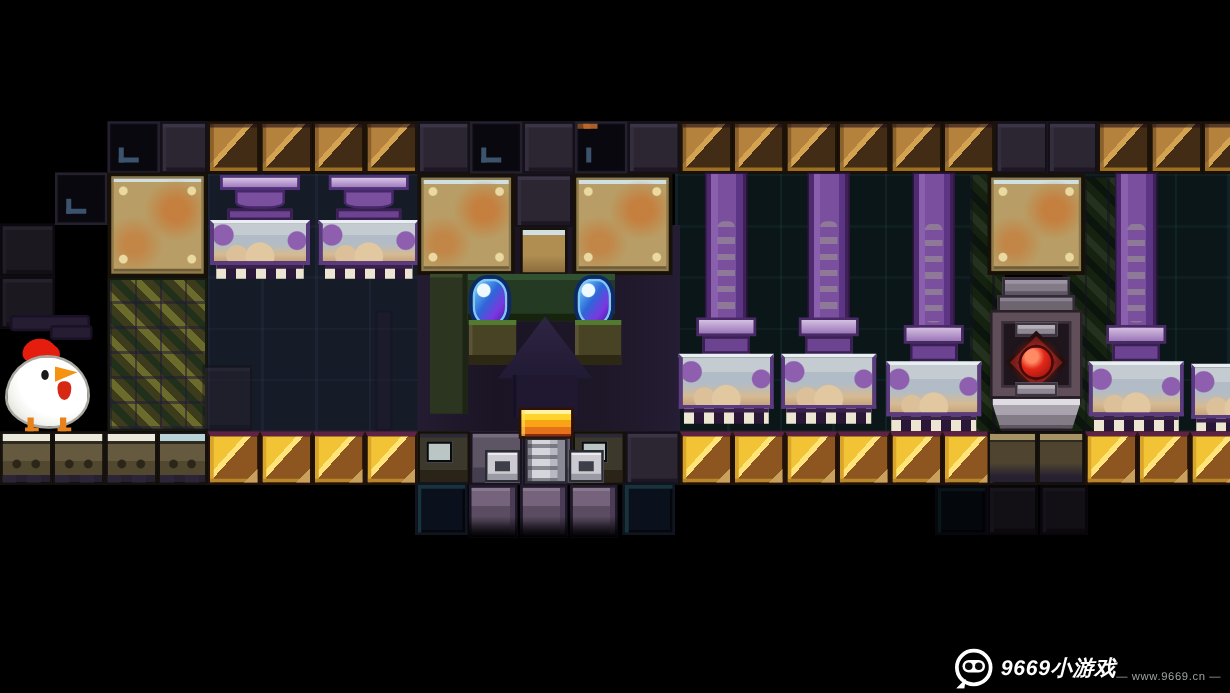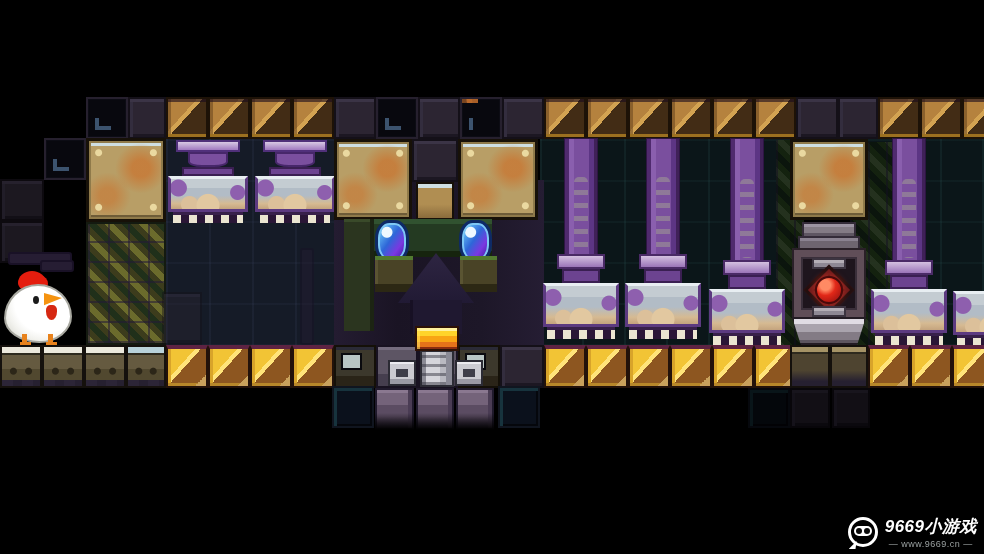--- a/index.html
+++ b/index.html
@@ -125,23 +125,23 @@
   .c-leg::after{content:'';position:absolute;left:-2px;bottom:0;width:11px;height:3px;background:#e8821c;}
 
   
   .watermark{position:absolute;right:7px;bottom:5px;display:flex;align-items:center;gap:7px;z-index:10;}
   .wm-logo{width:24px;height:24px;border:3px solid #fff;border-radius:50%;position:relative;flex:0 0 auto;}
   .wm-goggles{position:absolute;left:3px;top:6px;width:18px;height:10px;background:#fff;border-radius:5px;}
   .wm-goggles::before,.wm-goggles::after{content:'';position:absolute;top:2px;width:6px;height:6px;background:#0a0a0a;border-radius:50%;}
   .wm-goggles::before{left:2px}.wm-goggles::after{right:2px}
   .wm-tail{position:absolute;left:-2px;bottom:-5px;width:8px;height:8px;background:#fff;
     clip-path:polygon(0 100%,100% 0,85% 100%);}
-  .wm-text{display:flex;flex-direction:column;line-height:1.1;}
+  .wm-text{display:flex;flex-direction:row;line-height:1.1;}
   .wm-brand{font:italic 700 17px "Liberation Sans",sans-serif;color:#fff;letter-spacing:.5px;white-space:nowrap;}
-  .wm-url{font:400 9px "Liberation Sans",sans-serif;color:#9aa0a0;text-align:center;margin-top:1px;letter-spacing:.5px;}
+  .wm-url{font:400 9px "Liberation Sans",sans-serif;color:#9aa0a0;text-align:center;margin-top:13px;letter-spacing:.5px;}
 </style>
 </head>
 <body>
 
 <div class="stage" id="stage">
   <div class="spr wall-dark" style="left: 166px; top: 139px; width: 170px; height: 206px;"></div>
     <div class="spr wall-teal" style="left: 540px; top: 139px; width: 250px; height: 206px;"></div>
     <div class="spr wall-teal" style="left: 856px; top: 139px; width: 128px; height: 206px;"></div>
     <div class="spr face-bg" style="left: 334px; top: 180px; width: 210px; height: 168px;"></div>
     <div class="spr lattice-dk" style="left: 776px; top: 140px; width: 28px; height: 205px;"></div>

